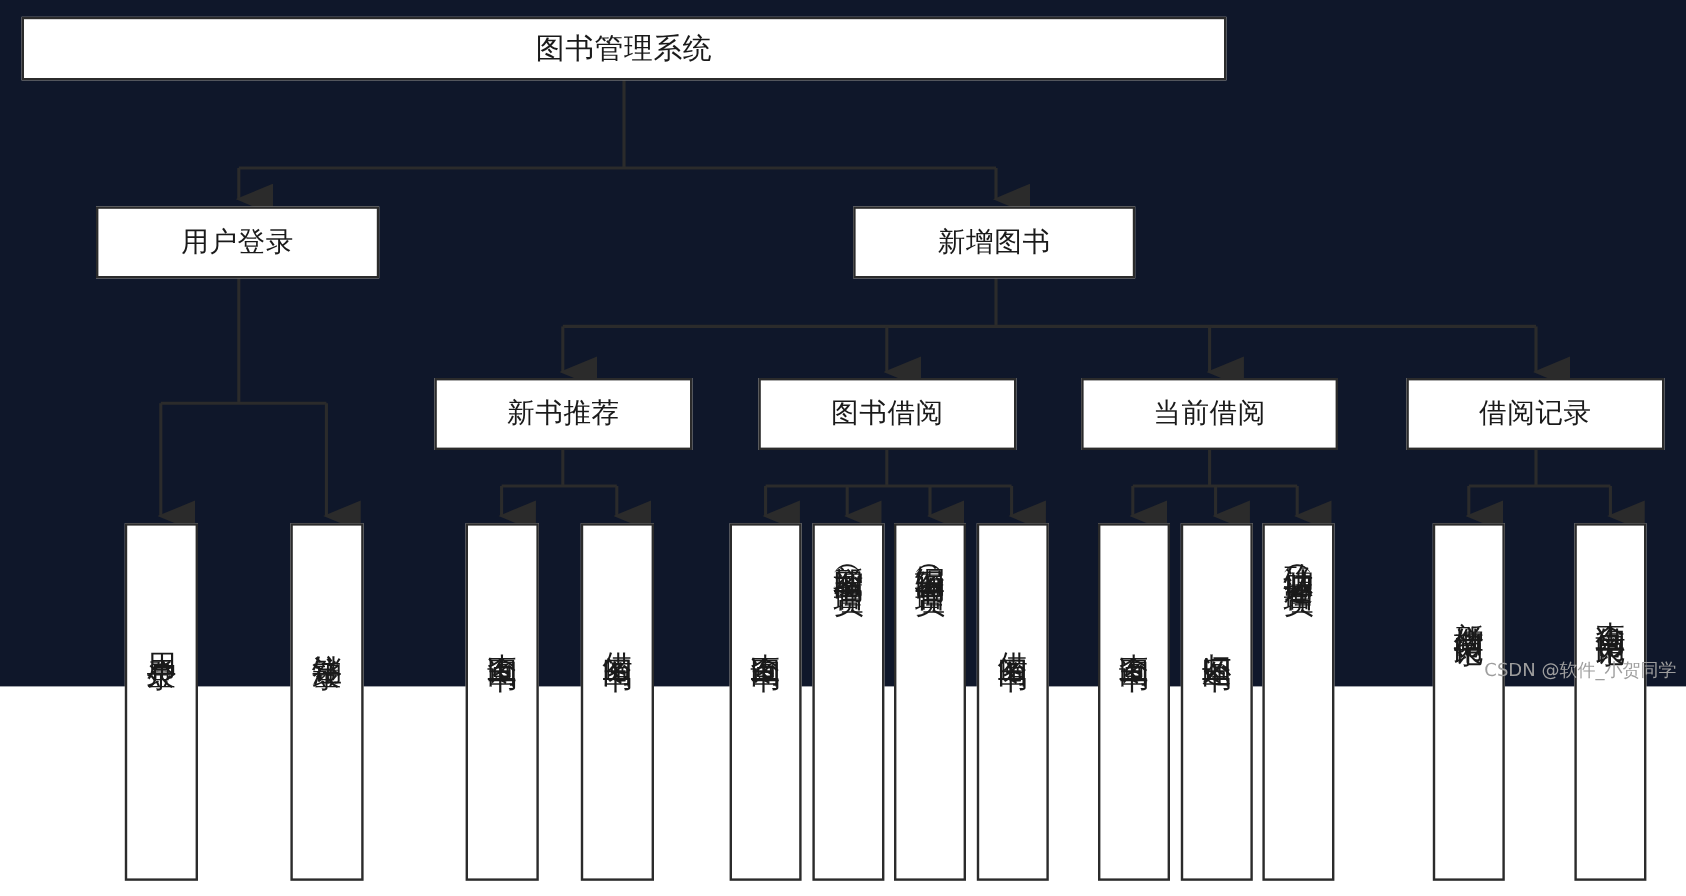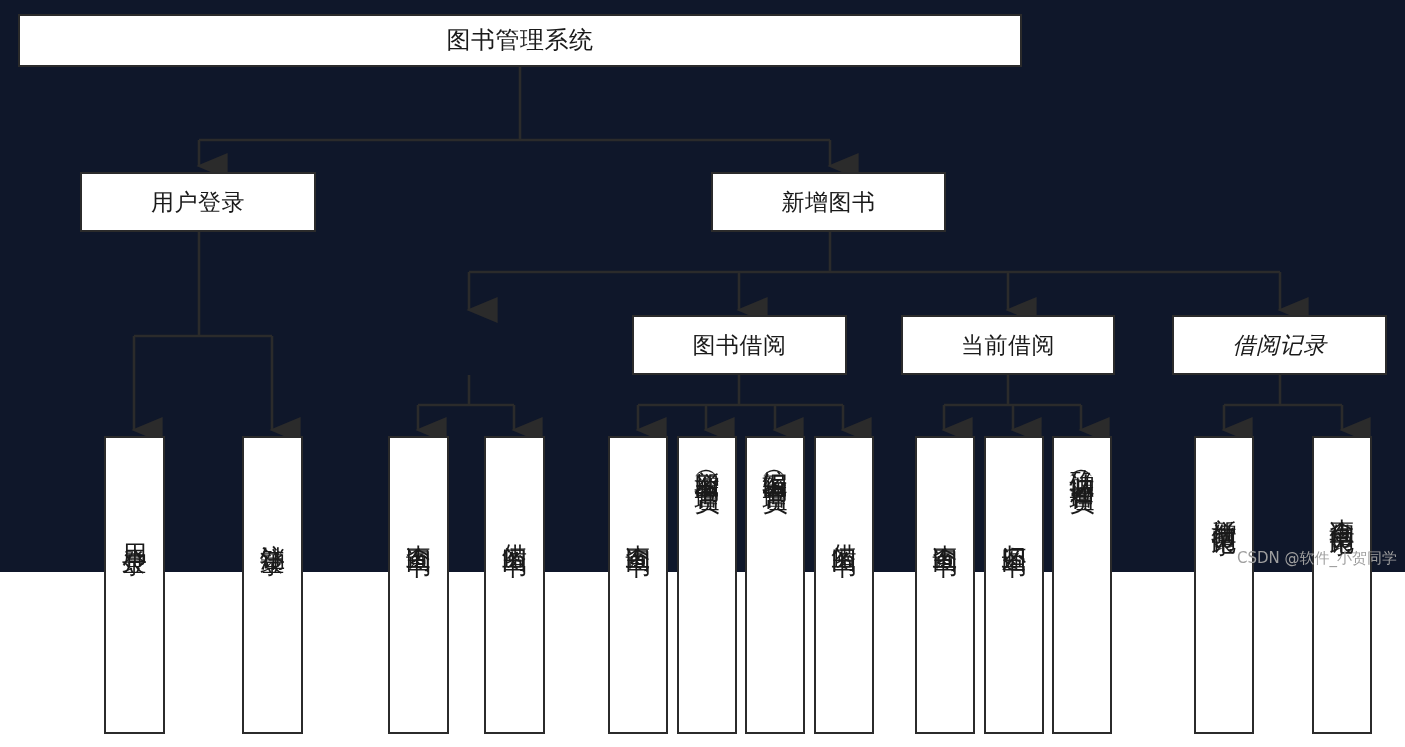--- a/index.html
+++ b/index.html
@@ -144,30 +144,33 @@
   </div>
 
   <div class="node horizontal" style="left:80px; top:172px; width:236px; height:60px;">
     <span class="node-label">用户登录</span>
   </div>
 
   <div class="node horizontal" style="left:711px; top:172px; width:235px; height:60px;">
     <span class="node-label">新增图书</span>
   </div>
 
+  <div class="node horizontal" style="left:362px; top:315px; width:215px; height:60px;">
+    <span class="node-label">新书推荐</span>
+  </div>
 
   <div class="node horizontal" style="left:632px; top:315px; width:215px; height:60px;">
     <span class="node-label">图书借阅</span>
   </div>
 
   <div class="node horizontal" style="left:901px; top:315px; width:214px; height:60px;">
     <span class="node-label">当前借阅</span>
   </div>
 
-  <div class="node horizontal" style="left:1172px; top:315px; width:215px; height:60px;font-style:italic;">
+  <div class="node horizontal" style="left:1172px; top:315px; width:215px; height:60px;">
     <span class="node-label">借阅记录</span>
   </div>
 
   <div class="node vertical mid" style="left:104px; top:436px; width:61px; height:298px;">
     <span class="node-label">用户登录</span>
   </div>
 
   <div class="node vertical mid" style="left:242px; top:436px; width:61px; height:298px;">
     <span class="node-label">注销登录</span>
   </div>

